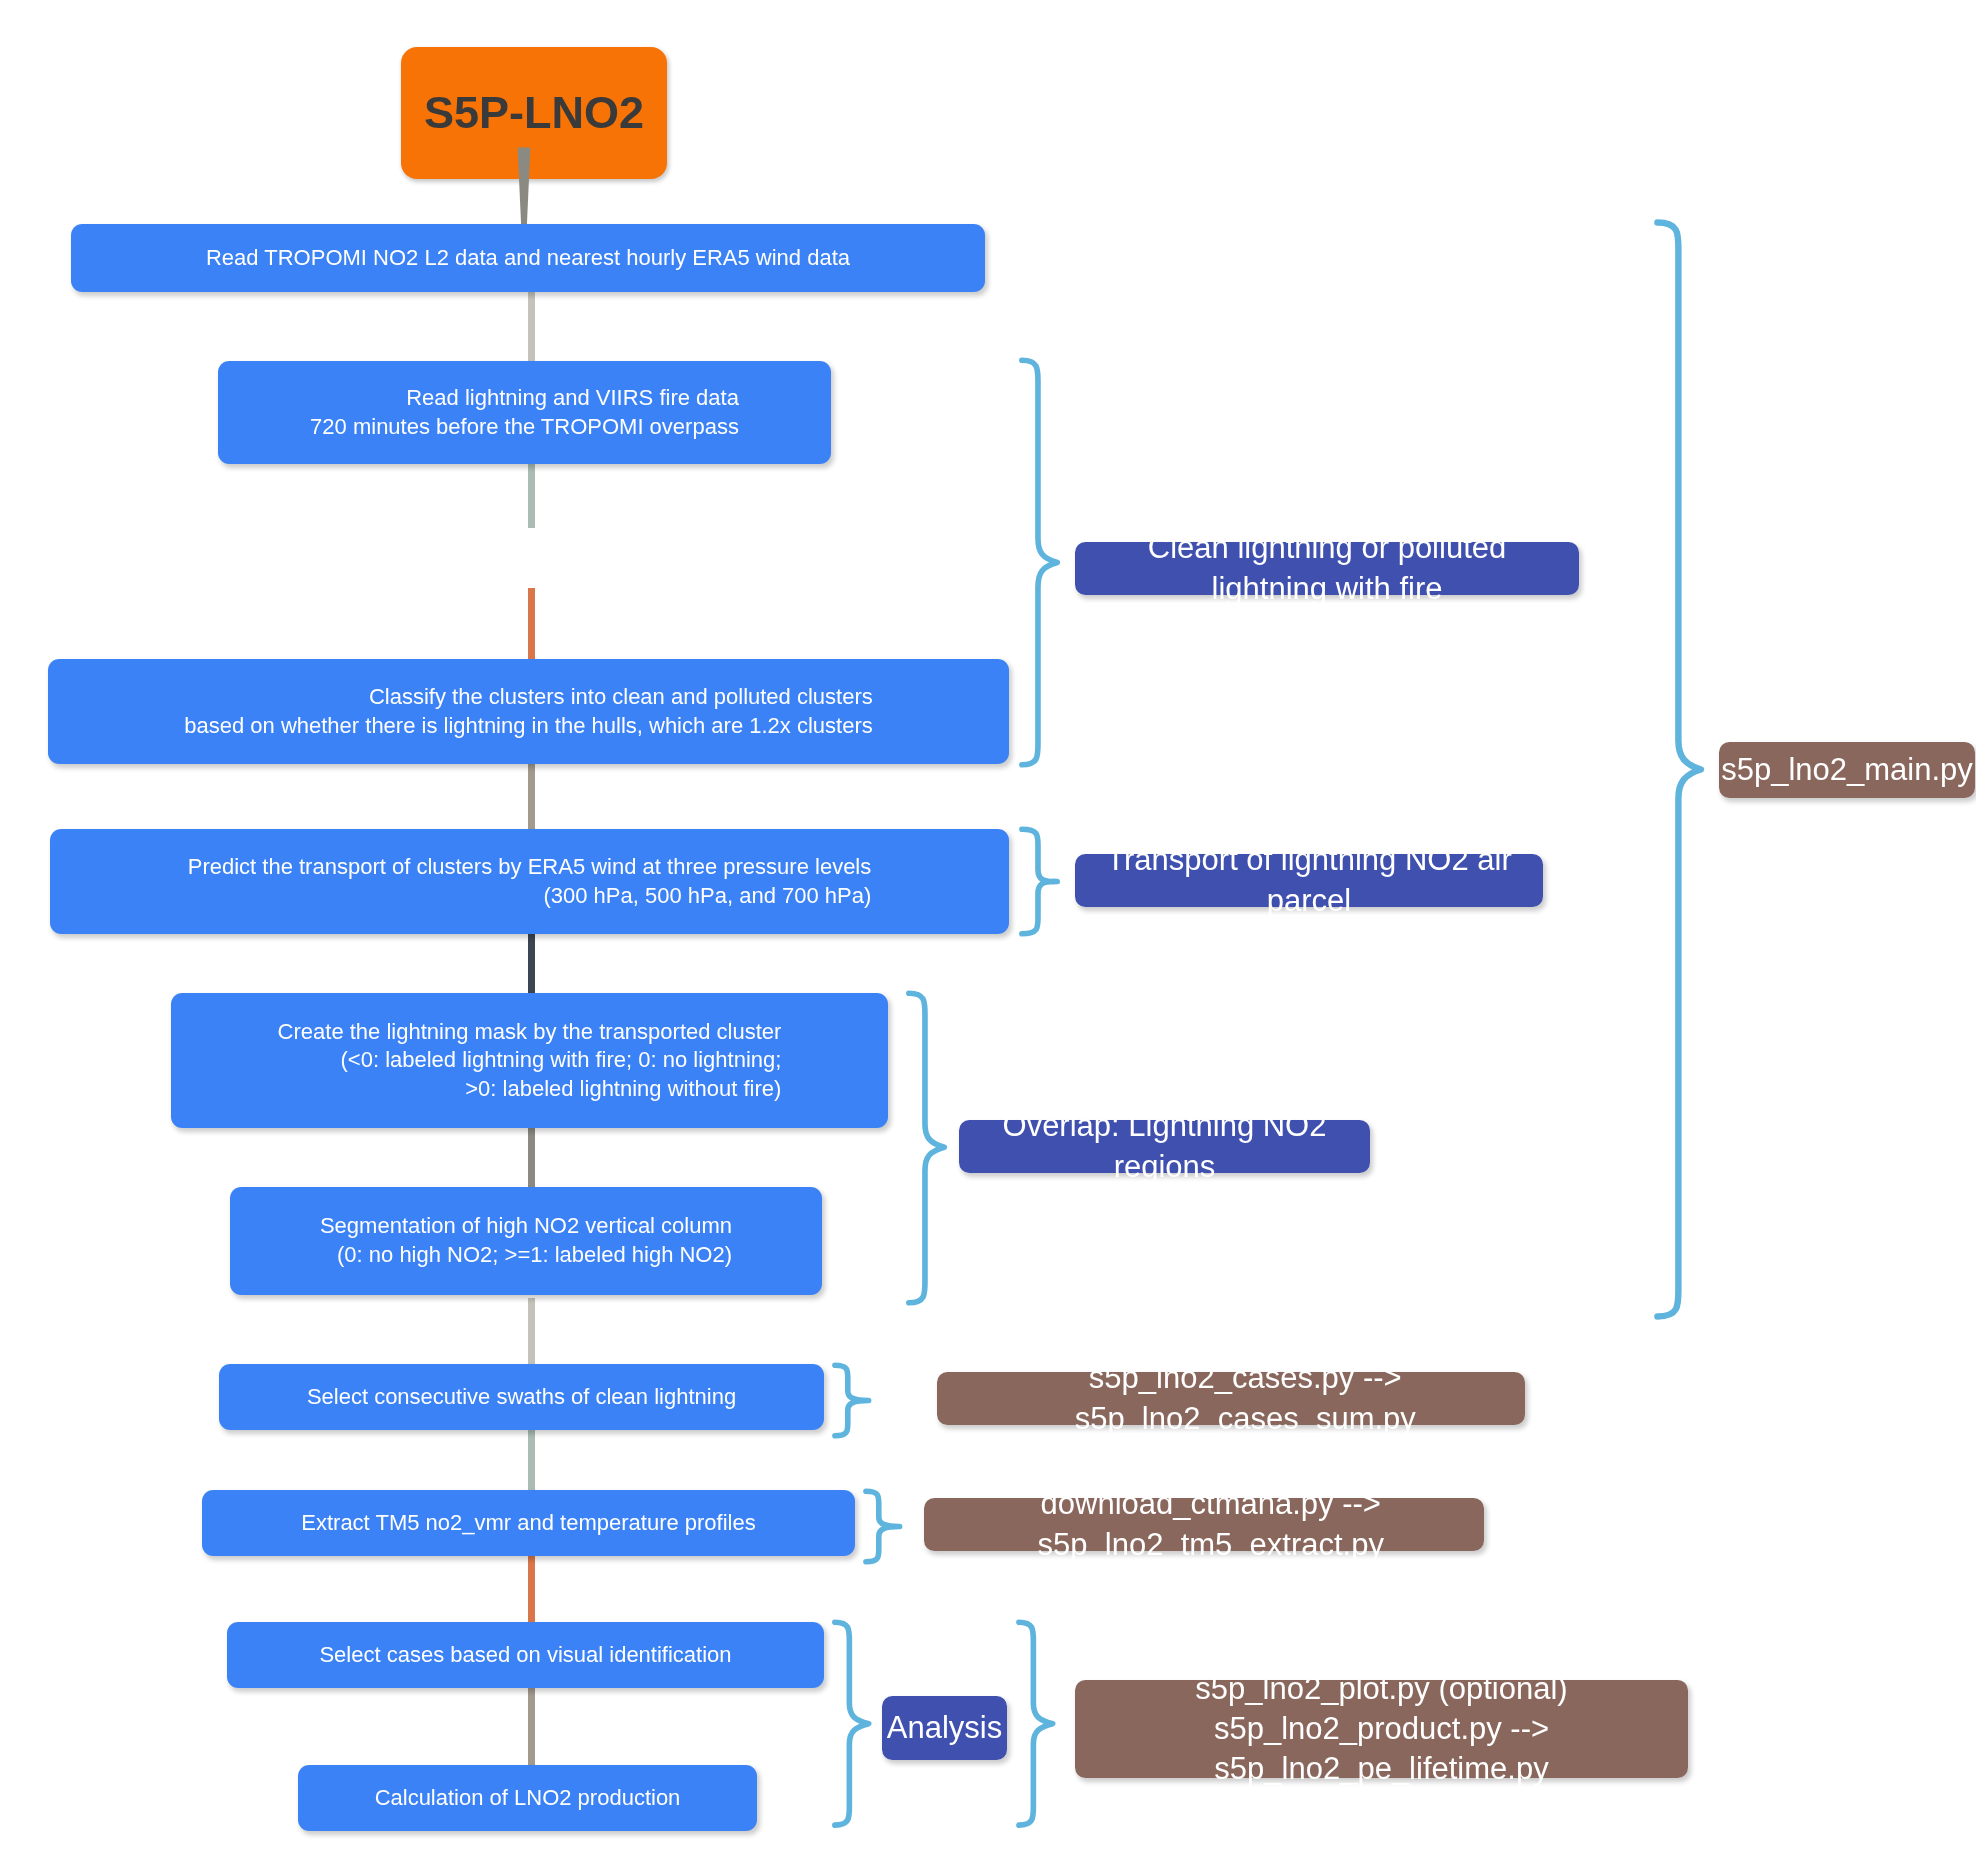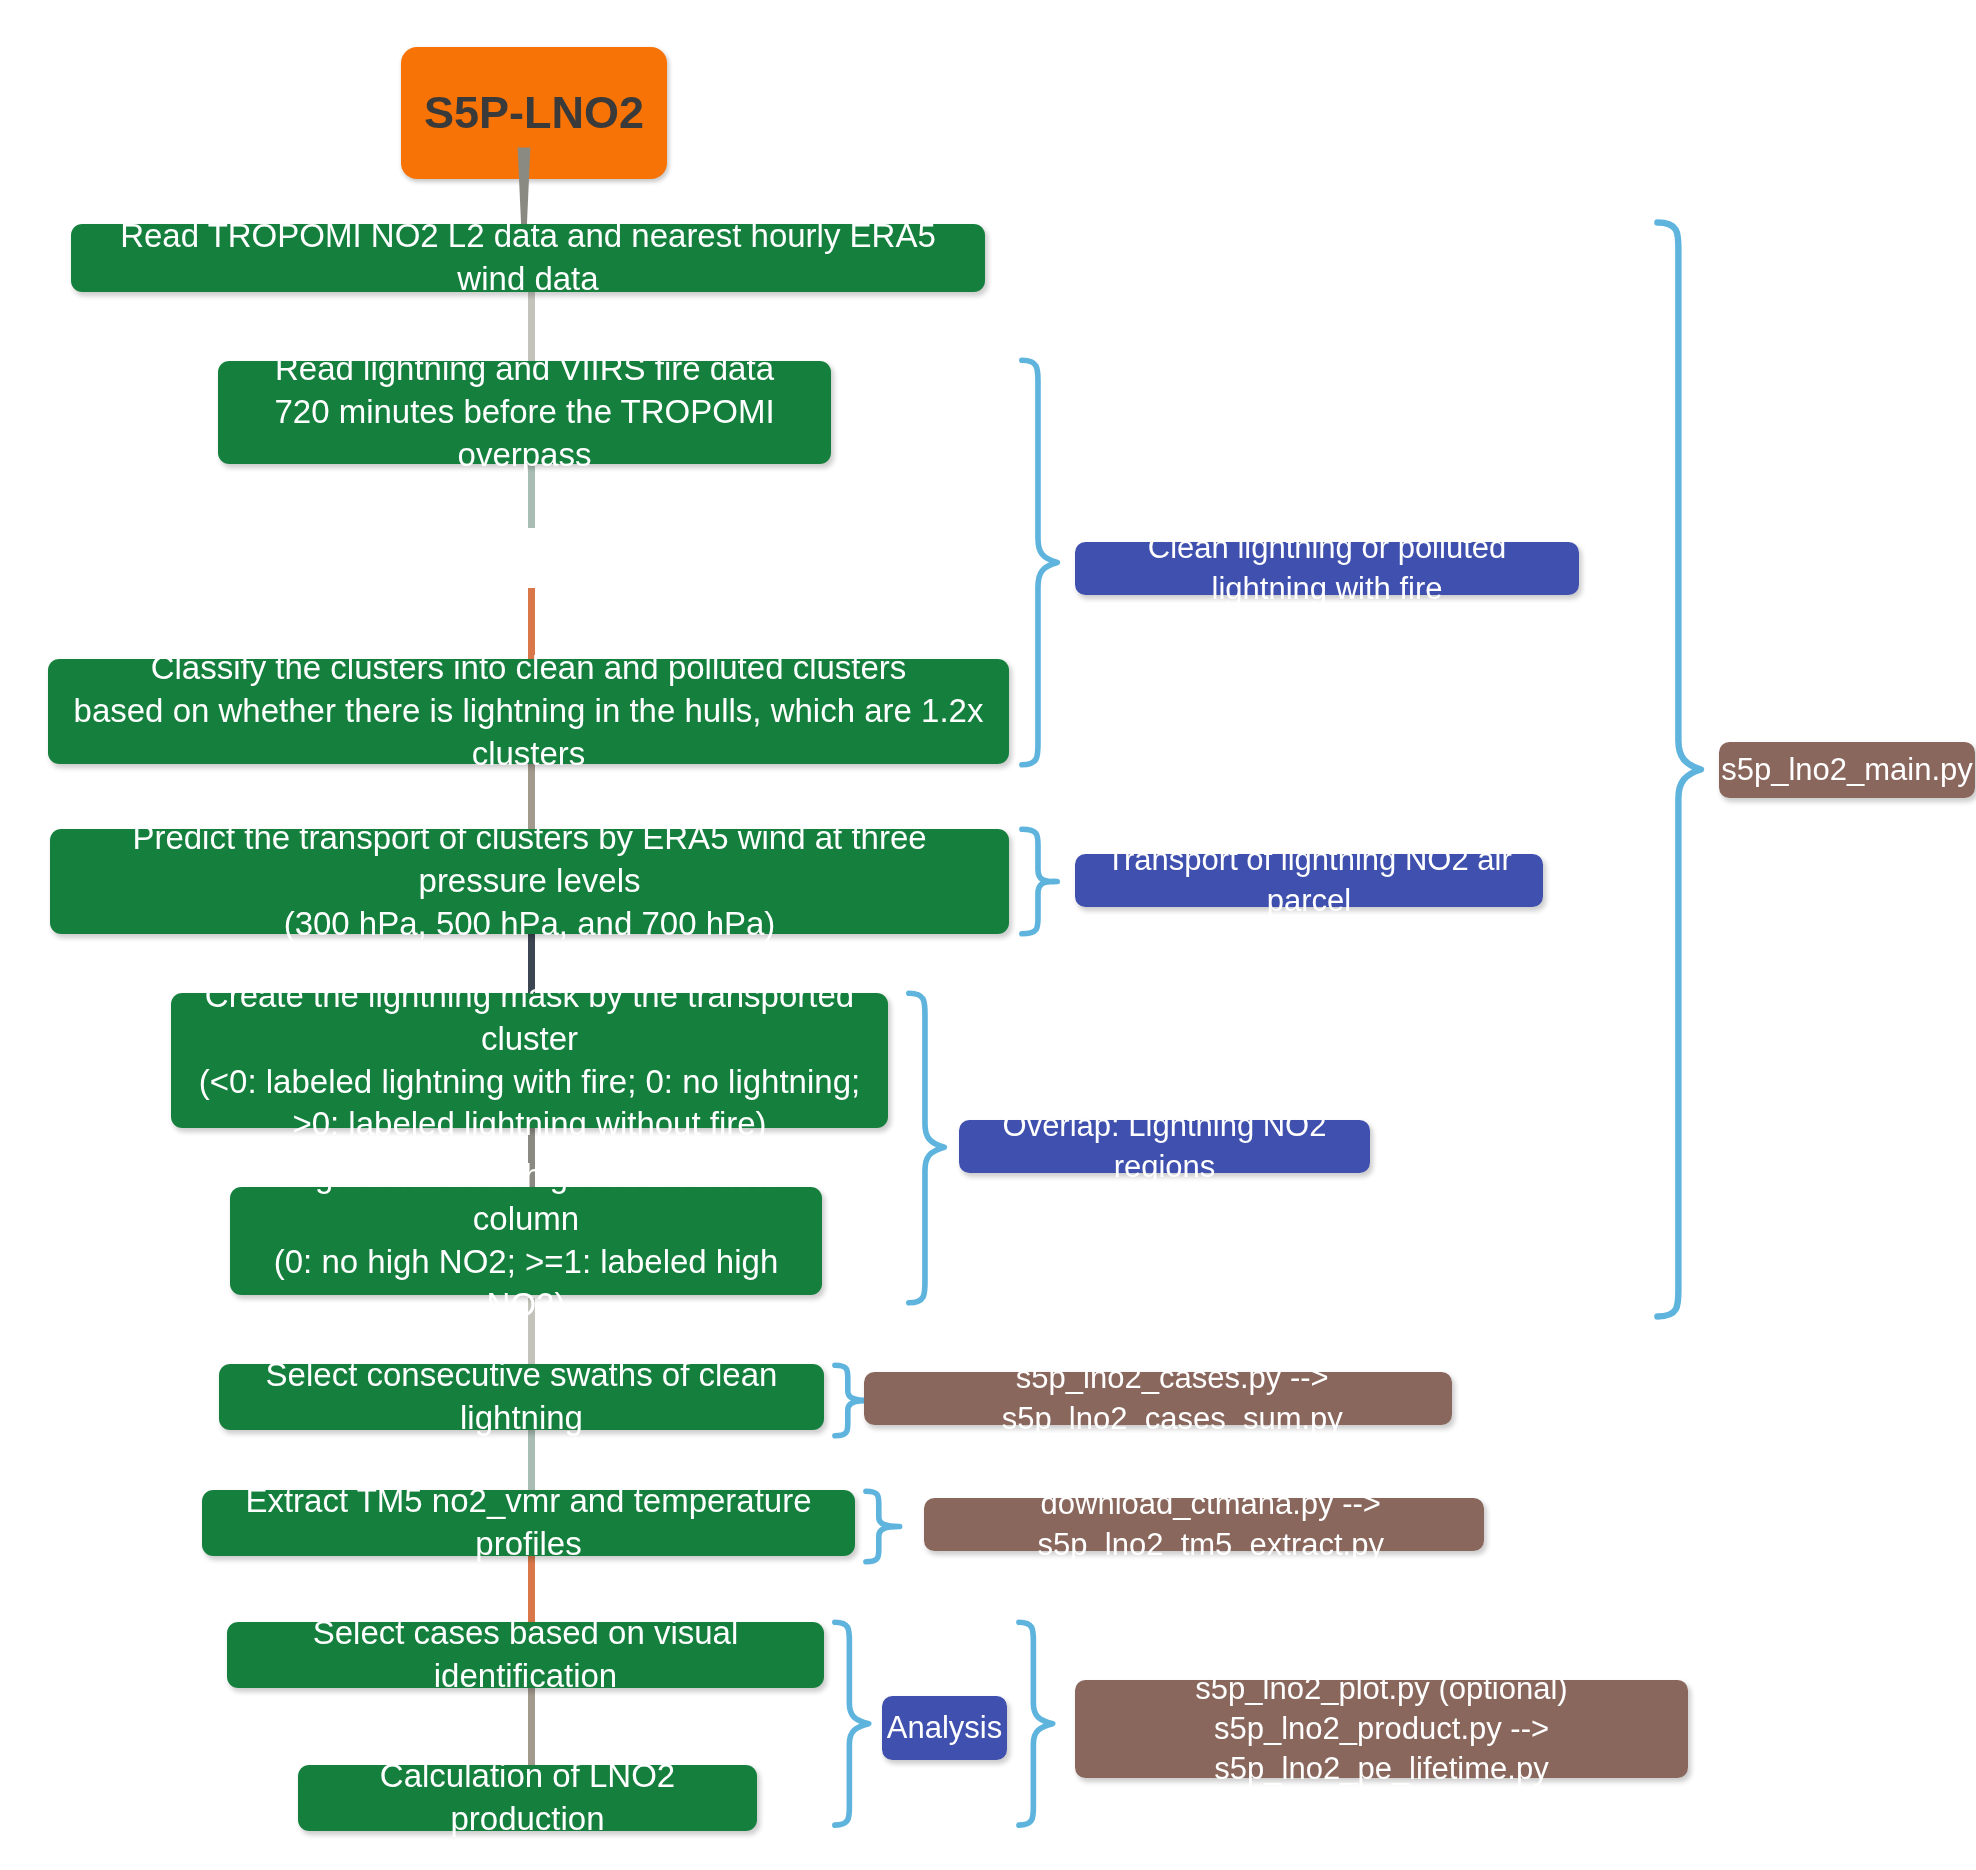--- a/index.html
+++ b/index.html
@@ -33,23 +33,24 @@
   .title-node{
     background:#F87305;
     color:#3a3a3a;
     font-size:45px;
     font-weight:bold;
     border-radius:16px;
     box-shadow:1.6px 2.4px 4px rgba(0,0,0,.22);
   }
 
   .step{
-    background:#15803d;
-    font-size:33px;
+    background:#3b82f6;
+    font-size:22px;
     box-shadow:2.4px 3.2px 4.8px rgba(0,0,0,.20);
+    text-align:right;
   }
 
   .tag-purple{
     background:#4050ae;
     font-size:31px;
     border-radius:10.5px;
     box-shadow:2.4px 3.2px 4.8px rgba(0,0,0,.20);
   }
 
   .tag-brown{
@@ -148,21 +149,21 @@
 
   <div class="node tag-purple" style="left:959px;top:1120px;width:411px;height:53px;">Overlap: Lightning NO2 regions</div>
 
   <div class="brace" style="left:830px;top:1362px;width:50px;height:77px;">
     <svg width="50" height="77" viewBox="0 0 62 96">
       <path d="M6,4 C22,4 22,10 22,20 L22,36 C22,45 30,48 48,48
                C30,48 22,51 22,60 L22,76 C22,86 22,92 6,92" fill="none" stroke="#5fb4de" stroke-width="7" stroke-linecap="round" stroke-linejoin="round"></path>
     </svg>
   </div>
 
-  <div class="node tag-brown" style="left:864px;top:1372px;width:588px;height:53px;padding-left:43px;">s5p_lno2_cases.py --&gt; s5p_lno2_cases_sum.py</div>
+  <div class="node tag-brown" style="left:937px;top:1372px;width:588px;height:53px;padding-left:43px;">s5p_lno2_cases.py --&gt; s5p_lno2_cases_sum.py</div>
 
   <div class="brace" style="left:861px;top:1488px;width:50px;height:77px;">
     <svg width="50" height="77" viewBox="0 0 62 96">
       <path d="M6,4 C22,4 22,10 22,20 L22,36 C22,45 30,48 48,48
                C30,48 22,51 22,60 L22,76 C22,86 22,92 6,92" fill="none" stroke="#5fb4de" stroke-width="7" stroke-linecap="round" stroke-linejoin="round"></path>
     </svg>
   </div>
 
   <div class="node tag-brown" style="left:924px;top:1498px;width:560px;height:53px;padding-left:28px;">download_ctmana.py --&gt; s5p_lno2_tm5_extract.py</div>
 

